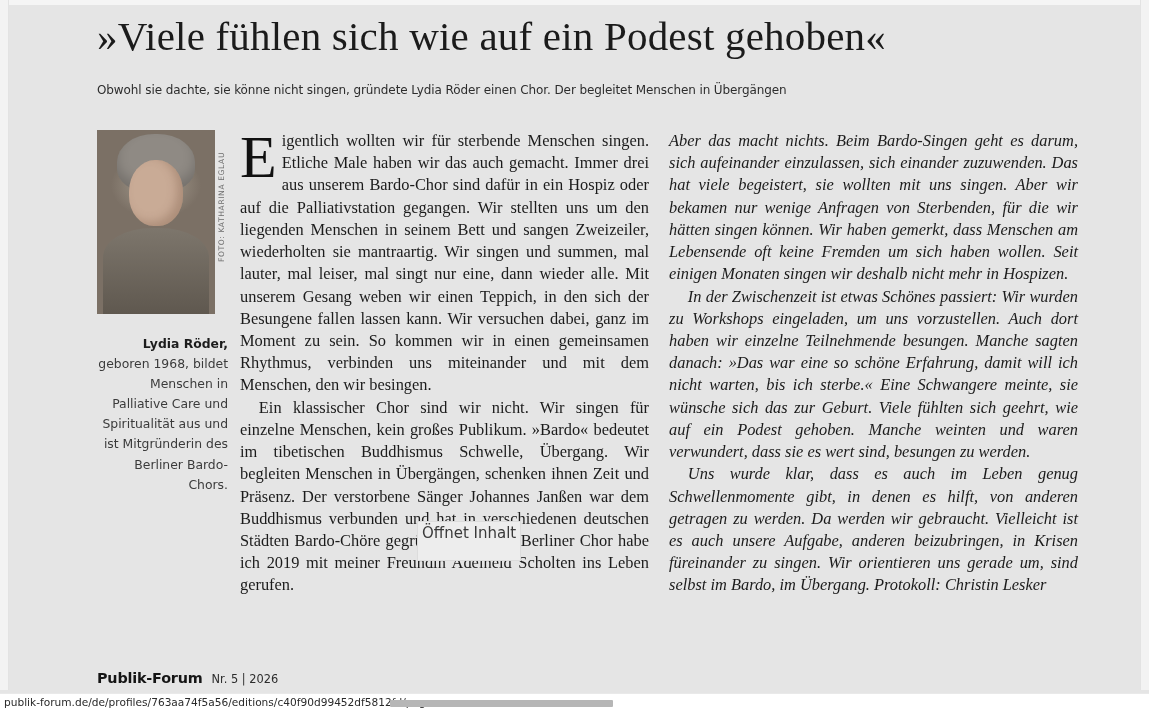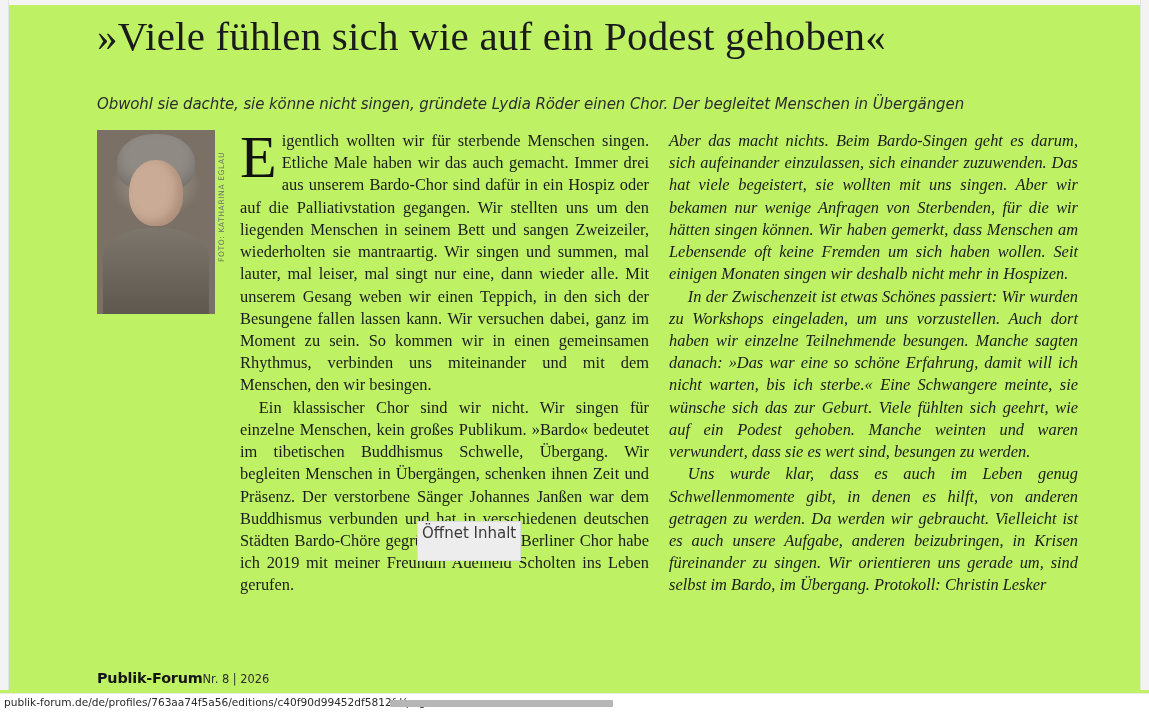--- a/index.html
+++ b/index.html
@@ -14,21 +14,21 @@
     font-family: "Liberation Serif", serif;
     color: #1a1a1a;
     position: relative;
   }
 
   .page {
     position: absolute;
     left: 0; top: 0;
     width: 1149px;
     height: 712px;
-    background: #bef264;
+    background: #e5e5e5;
   }
 
   
   .page-edge-left {
     position: absolute;
     left: 0; top: 0;
     width: 8px; height: 690px;
     background: #f3f3f3;
     border-right: 1px solid #e3e3e3;
   }
@@ -59,27 +59,26 @@
     line-height: 1.12;
     font-weight: normal;
     letter-spacing: 0.2px;
     color: #1b1b1b;
     margin: 6px 0 0 0;
     white-space: nowrap;
   }
 
   .subhead {
     font-family: "DejaVu Sans", sans-serif;
-    font-size: 15px;
+    font-size: 12px;
     line-height: 1.35;
     color: #2d2d2d;
-    margin-top: 34px;
+    margin-top: 22px;
     letter-spacing: -0.1px;
     white-space: nowrap;
-    font-style: italic;
   }
 
   .article {
     position: absolute;
     left: 97px;
     top: 130px;
     width: 980px;
     height: 520px;
   }
 
@@ -199,20 +198,21 @@
     color: #111;
   }
 
   
   .footer {
     position: absolute;
     left: 97px;
     top: 670px;
     display: flex;
     align-items: baseline;
+    gap: 9px;
   }
   .footer-brand {
     font-family: "DejaVu Sans", sans-serif;
     font-weight: bold;
     font-size: 14.4px;
     letter-spacing: -0.2px;
     color: #151515;
   }
   .footer-issue {
     font-family: "DejaVu Sans", sans-serif;
@@ -287,38 +287,41 @@
   <div class="article">
 
     <div class="rail">
       <div class="photo-wrap">
         <div class="photo">
           <div class="photo-glasses"></div>
           <div class="photo-shirt"></div>
         </div>
         <div class="photo-credit">FOTO: KATHARINA EGLAU</div>
       </div>
+      <div class="caption">
+        <span class="name">Lydia Röder,</span><span> geboren 1968, bildet Menschen in Palliative Care und Spiritualität aus und ist Mitgründerin des Berliner Bardo-Chors.</span>
+      </div>
     </div>
 
     <div class="col col-left">
       <p class="first"><span class="dropcap">E</span><span>igentlich wollten wir für sterbende Menschen singen. Etliche Male haben wir das auch gemacht. Immer drei aus unserem Bardo-Chor sind dafür in ein Hospiz oder auf die Palliativstation gegangen. Wir stellten uns um den liegenden Menschen in seinem Bett und sangen Zweizeiler, wiederholten sie mantraartig. Wir singen und summen, mal lauter, mal leiser, mal singt nur eine, dann wieder alle. Mit unserem Gesang weben wir einen Teppich, in den sich der Besungene fallen lassen kann. Wir versuchen dabei, ganz im Moment zu sein. So kommen wir in einen gemeinsamen Rhythmus, verbinden uns miteinander und mit dem Menschen, den wir besingen.</span></p>
       <p>Ein klassischer Chor sind wir nicht. Wir singen für einzelne Menschen, kein großes Publikum. »Bardo« bedeutet im tibetischen Buddhismus Schwelle, Übergang. Wir begleiten Menschen in Übergängen, schenken ihnen Zeit und Präsenz. Der verstorbene Sänger Johannes Janßen war dem Buddhismus verbunden und hat in verschiedenen deutschen Städten Bardo-Chöre gegründet. Unseren Berliner Chor habe ich 2019 mit meiner Freundin Adelheid Scholten ins Leben gerufen.</p>
     </div>
 
     <div class="col col-right">
       <p class="first">Aber das macht nichts. Beim Bardo-Singen geht es darum, sich aufeinander einzulassen, sich einander zuzuwenden. Das hat viele begeistert, sie wollten mit uns singen. Aber wir bekamen nur wenige Anfragen von Sterbenden, für die wir hätten singen können. Wir haben gemerkt, dass Menschen am Lebensende oft keine Fremden um sich haben wollen. Seit einigen Monaten singen wir deshalb nicht mehr in Hospizen.</p>
       <p>In der Zwischenzeit ist etwas Schönes passiert: Wir wurden zu Workshops eingeladen, um uns vorzustellen. Auch dort haben wir einzelne Teilnehmende besungen. Manche sagten danach: »Das war eine so schöne Erfahrung, damit will ich nicht warten, bis ich sterbe.« Eine Schwangere meinte, sie wünsche sich das zur Geburt. Viele fühlten sich geehrt, wie auf ein Podest gehoben. Manche weinten und waren verwundert, dass sie es wert sind, besungen zu werden.</p>
       <p>Uns wurde klar, dass es auch im Leben genug Schwellenmomente gibt, in denen es hilft, von anderen getragen zu werden. Da werden wir gebraucht. Vielleicht ist es auch unsere Aufgabe, anderen beizubringen, in Krisen füreinander zu singen. Wir orientieren uns gerade um, sind selbst im Bardo, im Übergang. Protokoll: Christin Lesker</p>
     </div>
 
   </div>
 
   <div class="footer">
     <span class="footer-brand">Publik-Forum</span>
-    <span class="footer-issue">Nr. 8 | 2026</span>
+    <span class="footer-issue">Nr. 5 | 2026</span>
   </div>
 
   <div class="tooltip">Öffnet Inhalt</div>
 
   <div class="status-bar">
     <div class="status-url">publik-forum.de/de/profiles/763aa74f5a56/editions/c40f90d99452df5812fd/pages</div>
     <div class="scroll-track"></div>
     <div class="scroll-thumb"></div>
   </div>
 

